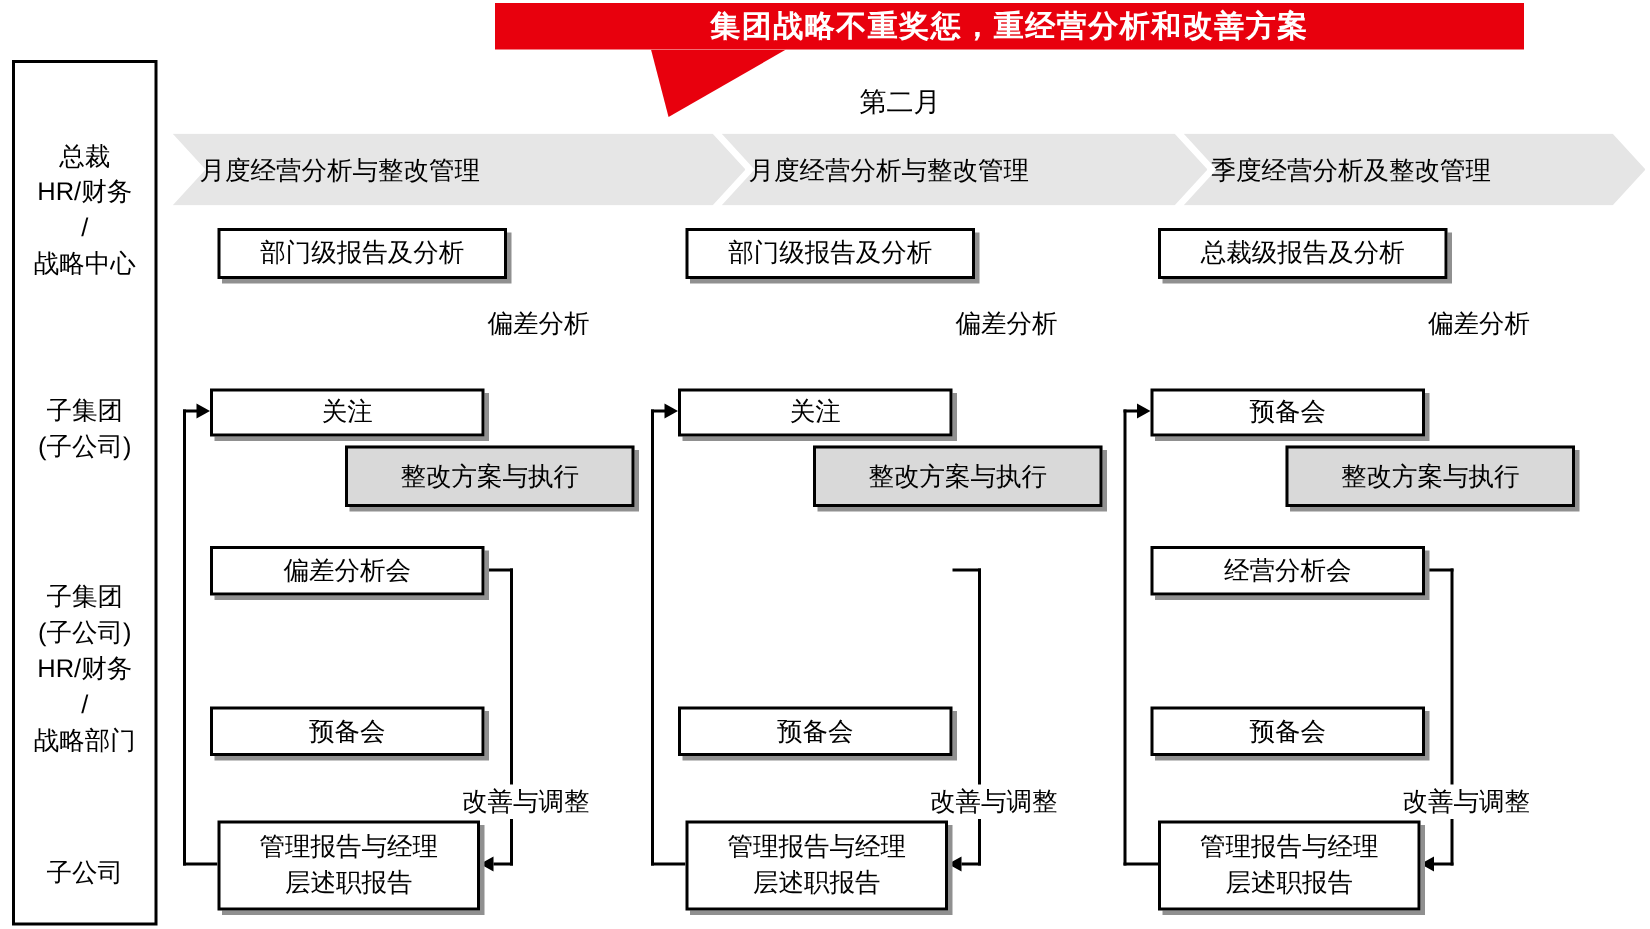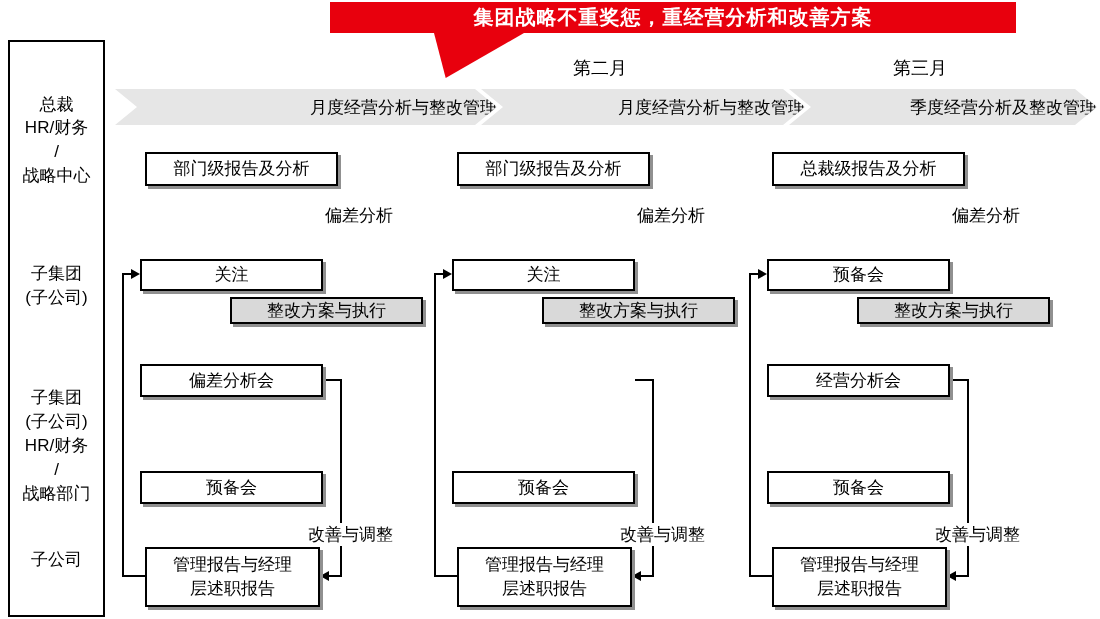--- a/index.html
+++ b/index.html
@@ -25,31 +25,31 @@
     border:2px solid #000; background:#fff;
   }
   .side-group {
     position:absolute; width:100%; text-align:center;
     font-size:17px; line-height:24px; white-space:pre-line;
   }
   .g1 { top:51px; }
   .g2 { top:74px; }
   .g3 { top:220px; }
   .g4 { top:344px; }
-  .g5 { top:506px; }
+  .g5 { top:528px; }
 
   
   .month-label { position:absolute; top:56px; font-size:18px; text-align:center; }
   .m1 { left:118px; width:330px; }
   .m2 { left:440px; width:320px; }
   .m3 { left:760px; width:320px; }
 
   .chevron {
-    position:absolute; top:89px; height:36px;
-    display:flex; align-items:center; justify-content:flex-end;
+    position:absolute; top:89px; height:48px;
+    display:flex; align-items:center; justify-content:flex-start;
     font-size:17px; padding-left:18px;
     clip-path:polygon(0 0, calc(100% - 22px) 0, 100% 50%, calc(100% - 22px) 100%, 0 100%, 22px 50%);
   }
   .a1 { left:115px; width:382px; }
   .a2 { left:481px; width:324px; }
   .a3 { left:789px; width:308px; }
 
   
   .col { position:absolute; top:0; width:310px; height:619px; }
   .colA { left:118px; }
@@ -57,21 +57,21 @@
   .colC { left:745px; }
 
   .box {
     position:absolute; background:#fff; border:2px solid #000;
     box-shadow:3px 3px 0 #909090;
     display:flex; align-items:center; justify-content:center;
     font-size:17px; line-height:24px; text-align:center; white-space:pre-line;
   }
   .bx-report  { left:27px;  top:152px; width:193px; height:34px; }
   .bx-focus   { left:22px;  top:259px; width:183px; height:32px; }
-  .bx-plan    { left:112px; top:297px; width:193px; height:27px; }
+  .bx-plan    { left:112px; top:297px; width:193px; height:41px; }
   .bx-meeting { left:22px;  top:364px; width:183px; height:33px; }
   .bx-prep    { left:22px;  top:471px; width:183px; height:33px; }
   .bx-summary { left:27px;  top:547px; width:175px; height:60px; }
 
   .lbl { position:absolute; font-size:17px; text-align:right; }
   .lbl-dev { left:135px; top:204px; width:140px; }
   .lbl-adj { left:155px; top:523px; width:120px; background:#fff; }
 
   
   .line { position:absolute; background:#000; }
@@ -113,21 +113,20 @@
 (子公司)</div>
     <div class="side-group g4">子集团
 (子公司)
 HR/财务
 /
 战略部门</div>
     <div class="side-group g5">子公司</div>
   </div>
 
   <div class="month-label m2">第二月</div>
-  <div class="month-label m3">第三月</div>
 
   <div class="chevron a1" style="background-color: rgb(230, 230, 230);">
     <span>月度经营分析与整改管理</span>
   </div>
   <div class="chevron a2" style="background-color: rgb(230, 230, 230);">
     <span>月度经营分析与整改管理</span>
   </div>
   <div class="chevron a3" style="background-color: #e5e5e5;">
     <span>季度经营分析及整改管理</span>
   </div>

